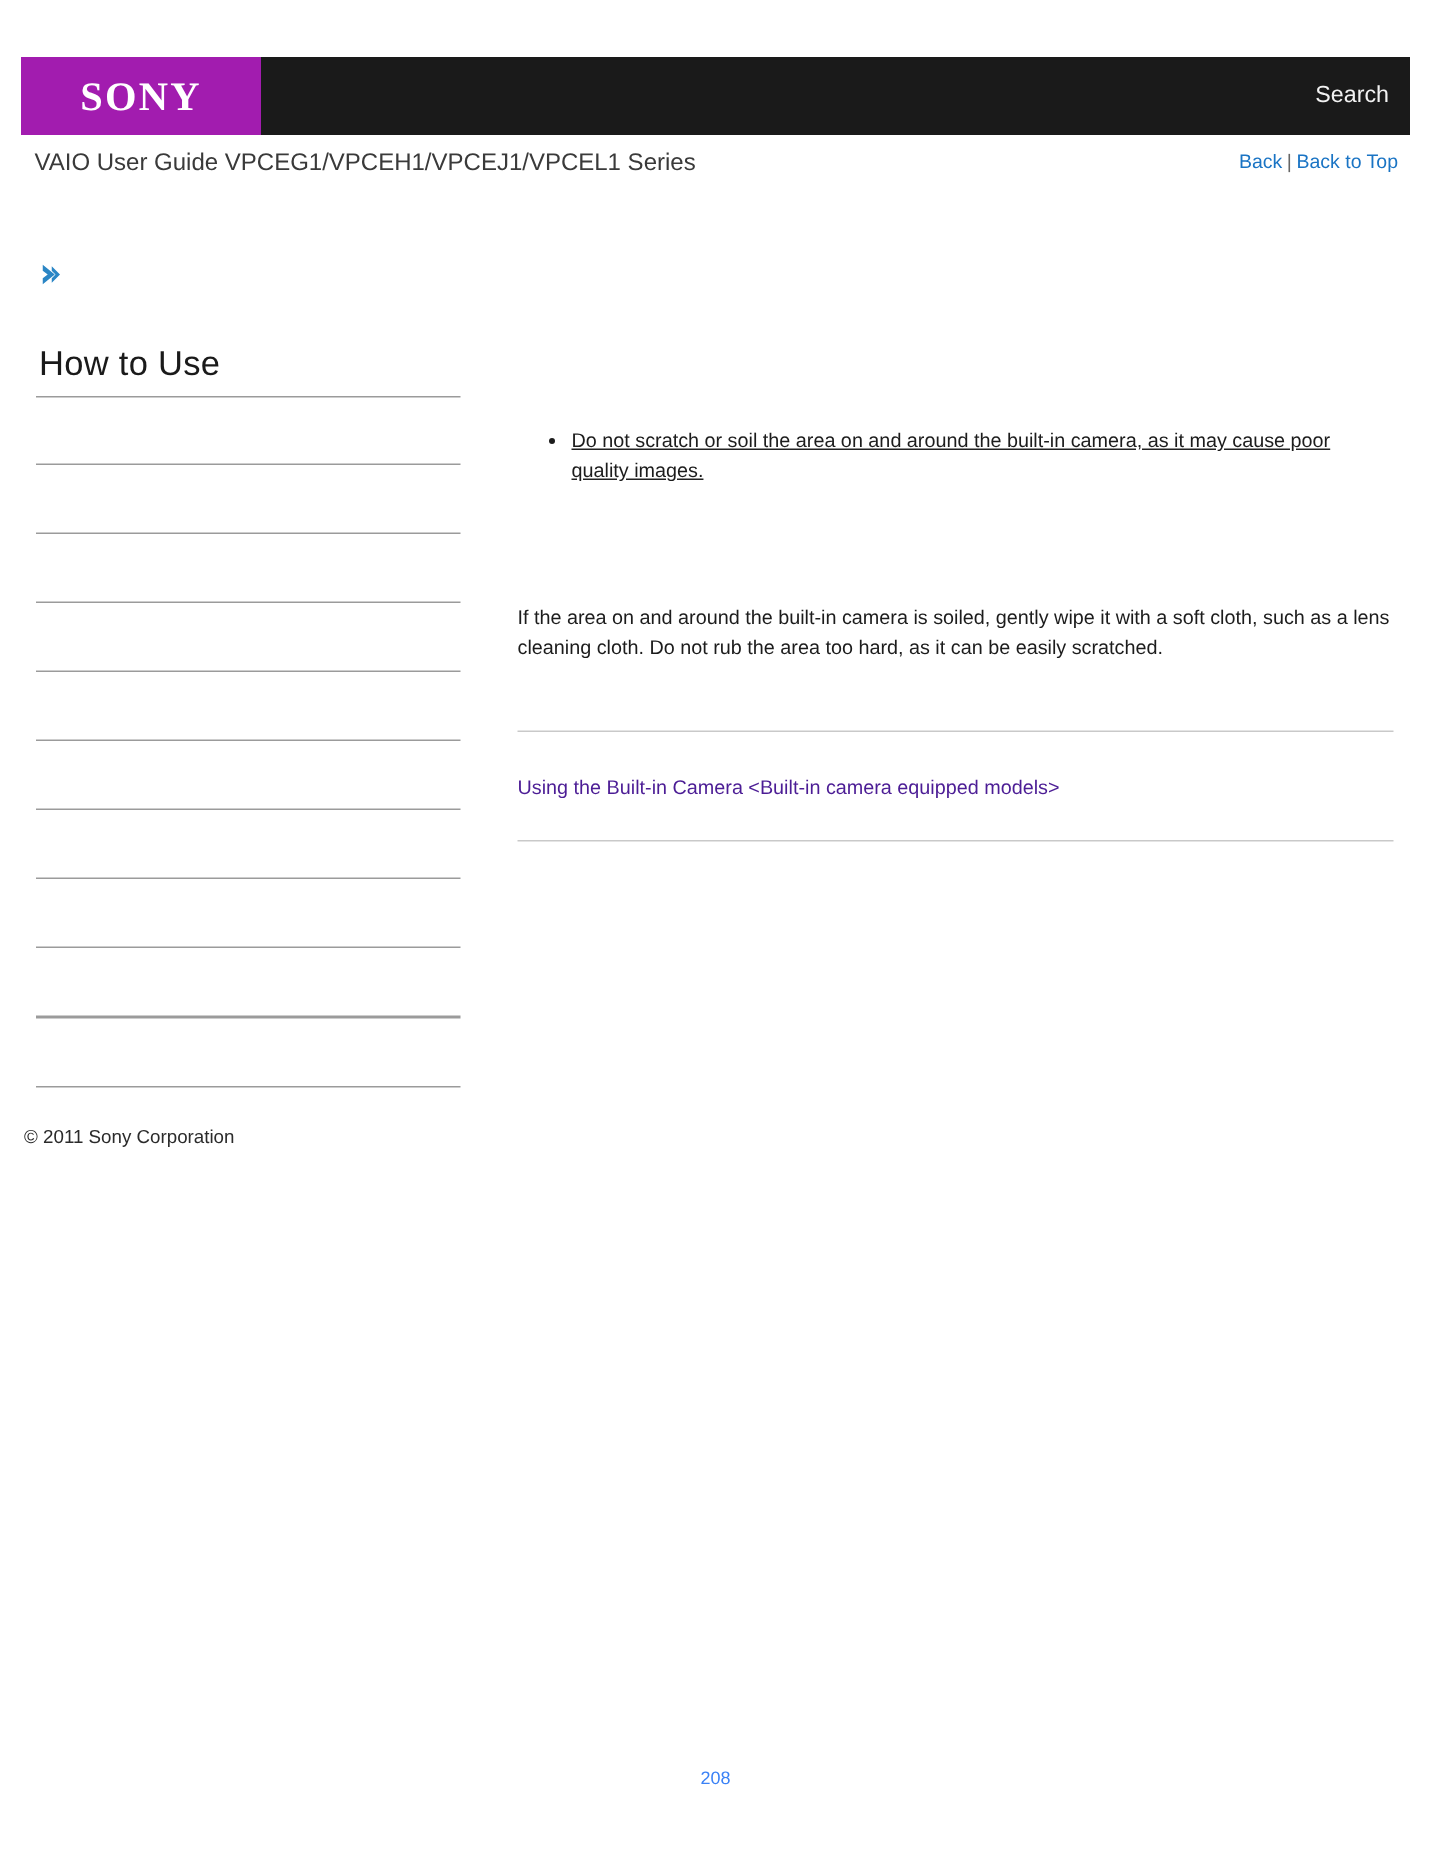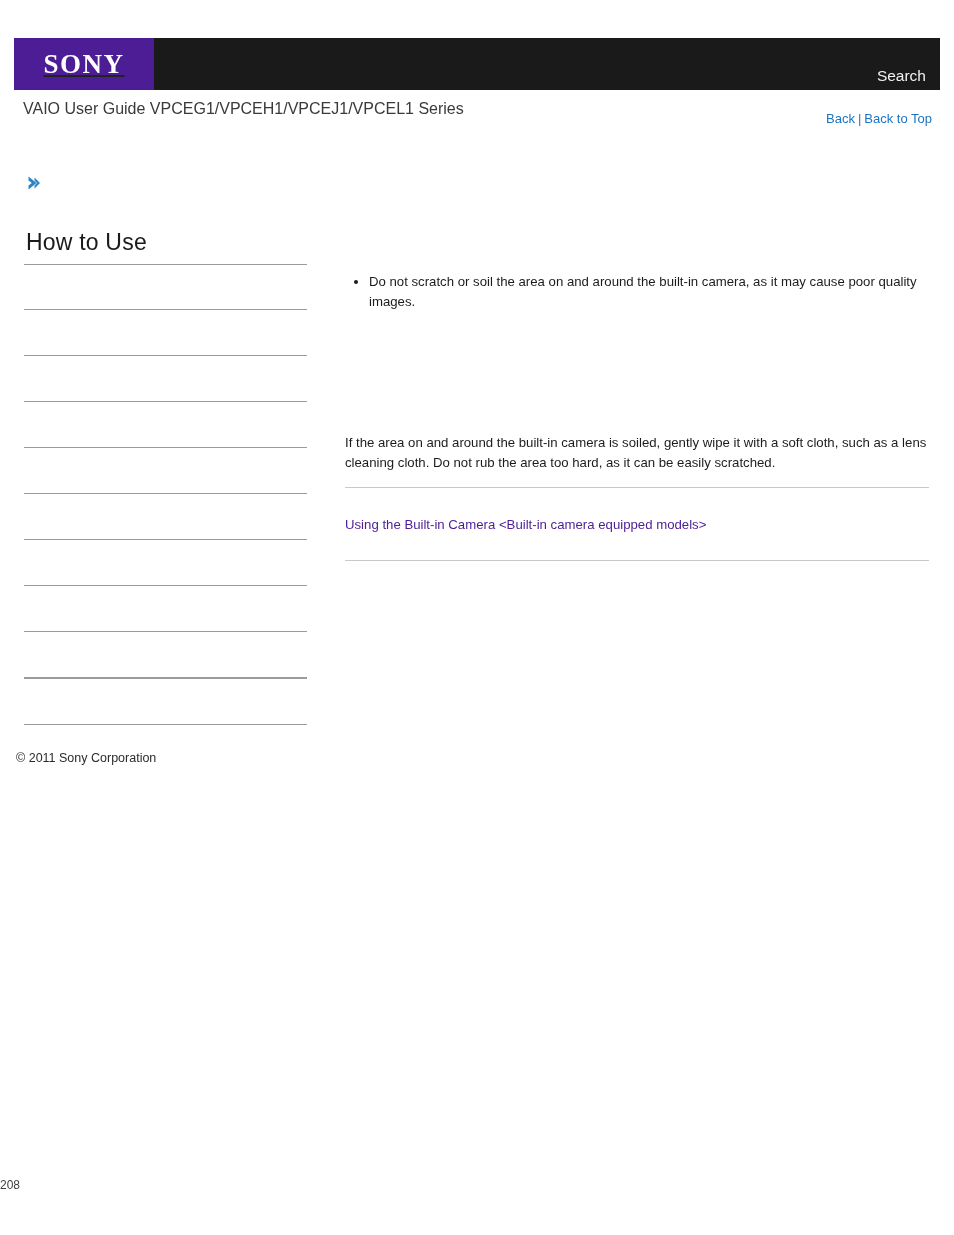--- a/index.html
+++ b/index.html
@@ -23,27 +23,26 @@
     left: 14px;
     top: 38px;
     width: 926px;
     height: 52px;
     background: #1a1a1a;
   }
   .logo-box {
     position: absolute;
     left: 0;
     top: 0;
-    width: 140px;
+    width: 160px;
     height: 52px;
-    background: #4c1d95;
+    background: #a21caf;
     display: flex;
     align-items: center;
     justify-content: center;
-    text-decoration: underline;
   }
   .logo-text {
     color: #ffffff;
     font-family: "Liberation Serif", serif;
     font-weight: bold;
     font-size: 27px;
     letter-spacing: 1.5px;
     line-height: 1;
     user-select: none;
   }
@@ -51,21 +50,20 @@
     position: absolute;
     right: 14px;
     top: 0;
     height: 52px;
     display: flex;
     align-items: center;
     color: #f2f2f2;
     font-size: 15.5px;
     text-decoration: none;
     cursor: pointer;
-    margin-top: 12px;
   }
 
   
   .crumbrow {
     position: absolute;
     left: 14px;
     top: 100px;
     width: 926px;
     height: 22px;
   }
@@ -73,21 +71,21 @@
     position: absolute;
     left: 9px;
     top: 0;
     font-size: 16px;
     color: #3a3a3a;
     white-space: nowrap;
   }
   .crumb-nav {
     position: absolute;
     right: 8px;
-    top: 11px;
+    top: 0;
     font-size: 13px;
     color: #555555;
     white-space: nowrap;
     margin-left: 29px;
   }
   .crumb-nav a {
     color: #1a74c4;
     text-decoration: none;
     cursor: pointer;
   }
@@ -147,23 +145,24 @@
   }
 
   
   .maincol {
     position: absolute;
     left: 345px;
     top: 272px;
     width: 584px;
   }
   .bullet-list {
-    margin: 0;
+    margin: 12px;
     padding: 0 0 0 24px;
     list-style: none;
+    text-decoration: underline;
   }
   .bullet-list li {
     position: relative;
     font-size: 13.2px;
     line-height: 20px;
     color: #1c1c1c;
     margin-bottom: 1px;
   }
   .bullet-list li::before {
     content: "";
@@ -174,21 +173,21 @@
     height: 4px;
     border-radius: 50%;
     background: #1c1c1c;
   }
   .body-para {
     margin: 0;
     font-size: 13.2px;
     line-height: 20px;
     color: #1c1c1c;
   }
-  .para-block { position: absolute; top: 161px; left: 0; width: 586px; }
+  .para-block { position: absolute; top: 130px; left: 0; width: 586px; }
   .rule-top {
     position: absolute;
     top: 215px;
     left: 0;
     width: 584px;
     height: 1px;
     background: #c9c9c9;
   }
   .related-link {
     position: absolute;
@@ -208,22 +207,23 @@
     height: 1px;
     background: #c9c9c9;
   }
 
   
   .page-number {
     position: absolute;
     left: 0;
     top: 1178px;
     width: 954px;
+    text-align: center;
     font-size: 12px;
-    color: #404040;
+    color: #3b82f6;
   }
 </style>
 </head>
 <body>
 
 <div class="topbar">
   <div class="logo-box">
     <span class="logo-text">SONY</span>
   </div>
   <a class="search-link">Search</a>

